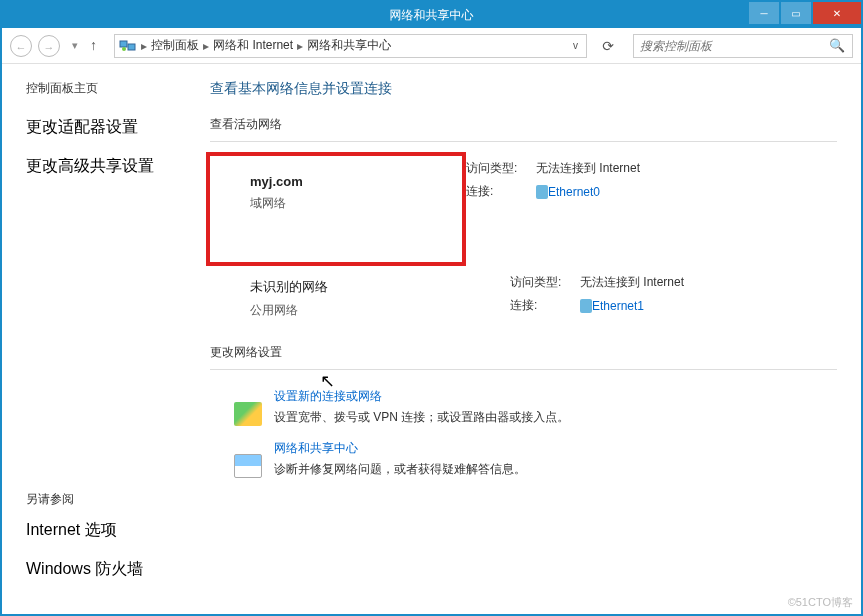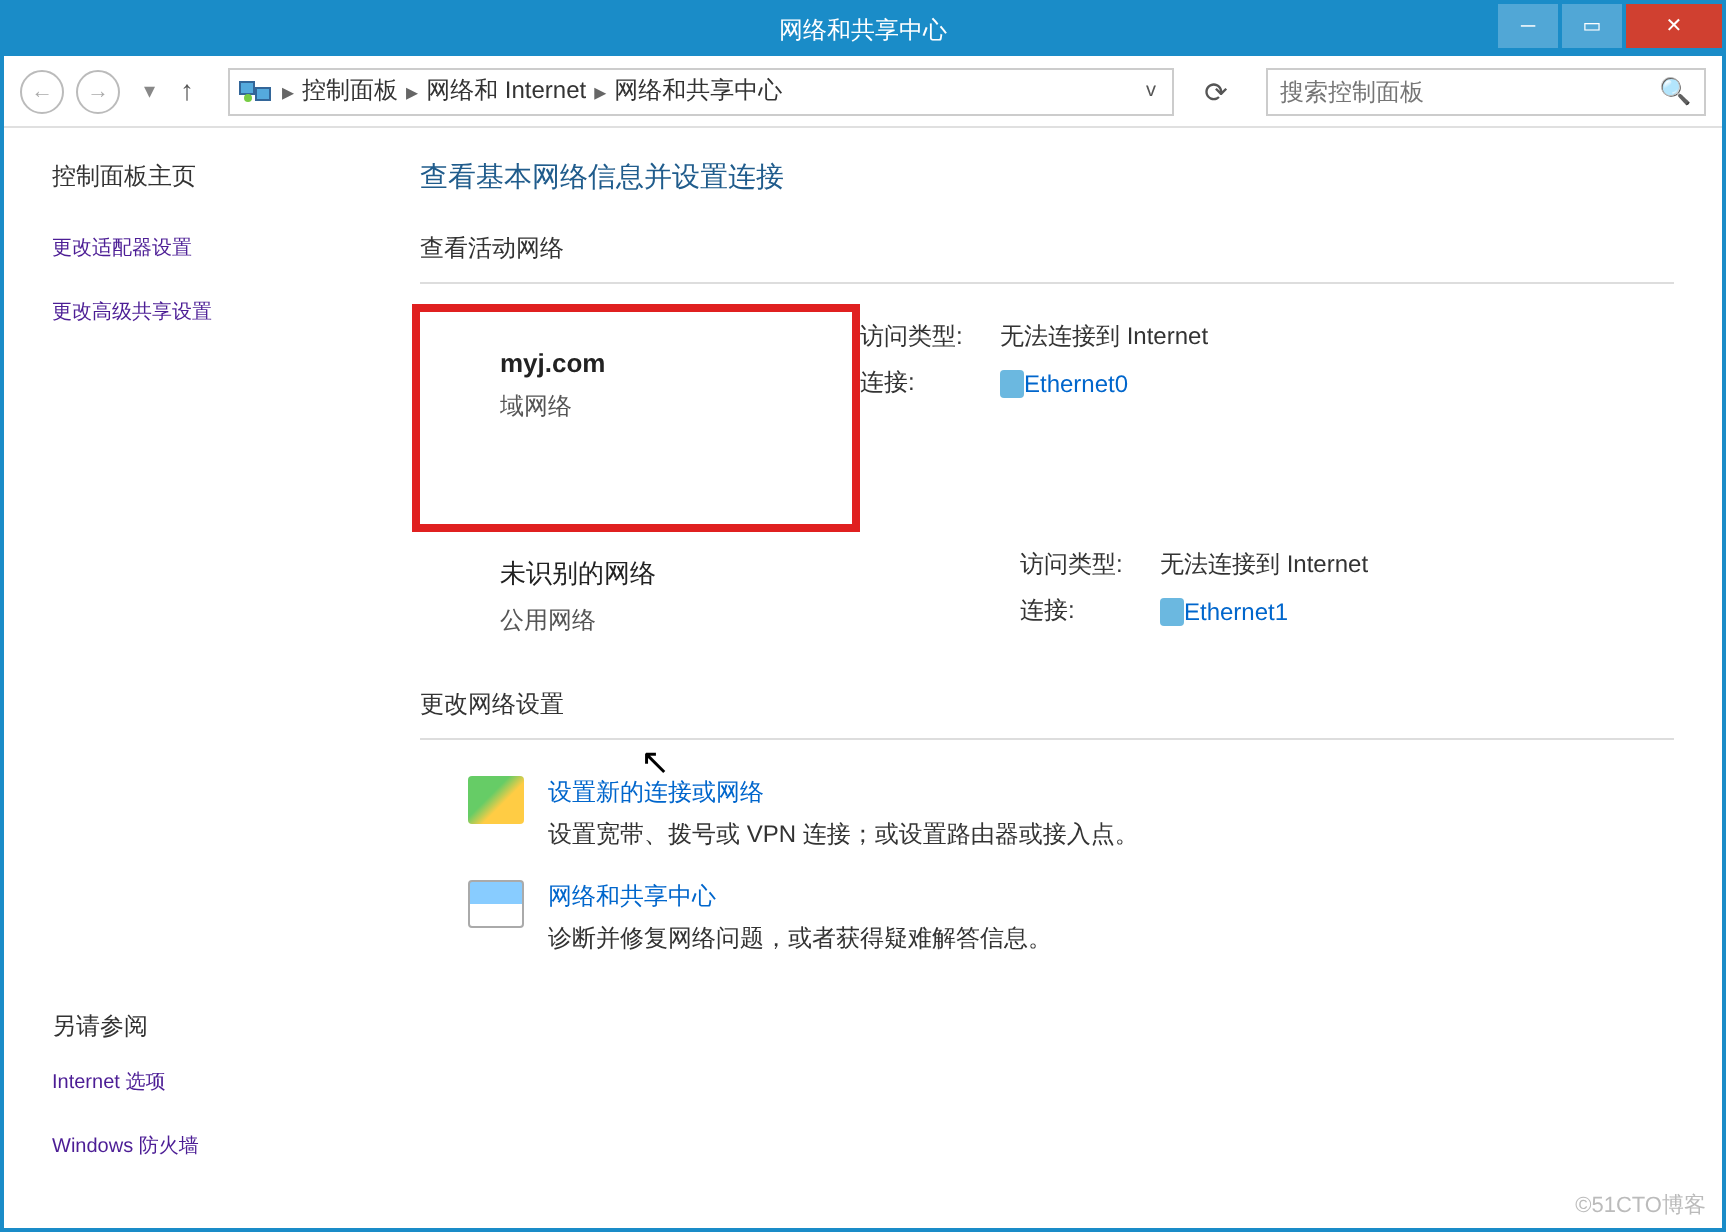--- a/index.html
+++ b/index.html
@@ -13,45 +13,45 @@
     .toolbar { height: 36px; display: flex; align-items: center; padding: 0 8px; gap: 6px; border-bottom: 1px solid #e0e0e0; }
     .nav-btn { width: 22px; height: 22px; border-radius: 50%; border: 1px solid #bbb; display: flex; align-items: center; justify-content: center; font-size: 11px; color: #aaa; }
     .nav-arrow { width: 12px; color: #888; font-size: 11px; margin-left: 6px; }
     .up-btn { width: 18px; height: 18px; color: #555; font-size: 14px; }
     .addr-bar { flex: 1; height: 24px; border: 1px solid #ccc; display: flex; align-items: center; padding: 0 4px; gap: 2px; font-size: 12px; }
     .addr-icon { width: 18px; height: 16px; display: inline-block; }
     .addr-sep { color: #666; margin: 0 2px; }
     .addr-item { color: #333; }
     .refresh-btn { width: 22px; height: 22px; color: #555; display: flex; align-items: center; justify-content: center; font-size: 14px; margin-left: 4px; }
     .search-box { width: 220px; height: 24px; border: 1px solid #ccc; display: flex; align-items: center; padding: 0 6px; margin-left: 8px; position: relative; }
-    .search-box input { border: none; outline: none; width: 100%; font-size: 12px; color: #7f1d1d; }
+    .search-box input { border: none; outline: none; width: 100%; font-size: 12px; color: #7f1d1d; font-style: italic; }
     .search-icon { color: #888; position: absolute; right: 6px; font-size: 13px; }
     .content { display: flex; height: calc(100% - 62px); }
     .sidebar { width: 200px; padding: 16px 12px 12px 24px; }
     .sidebar h3 { font-size: 12px; font-weight: normal; color: #333; margin-bottom: 20px; }
-    .sidebar-link { display: block; color: #4c1d95; font-size: 10px; margin-bottom: 18px; text-decoration: none; }
+    .sidebar-link { display: block; color: #000000; font-size: 16px; margin-bottom: 18px; text-decoration: none; }
     .sidebar-bottom { position: absolute; bottom: 16px; left: 24px; }
     .sidebar-bottom h4 { font-size: 12px; font-weight: normal; color: #333; margin-bottom: 12px; }
     .main { flex: 1; padding: 16px 24px 12px 8px; }
     .main h2 { font-size: 14px; color: #205c8c; font-weight: normal; margin-bottom: 18px; }
     .section-label { font-size: 12px; color: #333; margin-bottom: 8px; }
     .networks { margin-bottom: 24px; }
     .network-row { display: flex; align-items: flex-start; margin-bottom: 8px; }
     .network-left { width: 300px; padding-left: 40px; }
-    .network-left.highlighted { border: 4px solid #e02020; padding: 18px 40px 50px 40px; margin-left: -4px; width: 224px; }
+    .network-left.highlighted { border: 4px solid #e02020; padding: 18px 40px 50px 40px; margin-left: -4px; width: 260px; }
     .network-name { font-weight: bold; font-size: 13px; color: #222; margin-bottom: 6px; }
     .network-type { font-size: 12px; color: #555; }
     .network-right { flex: 1; padding-top: 8px; }
     .network-right-row { display: flex; font-size: 12px; margin-bottom: 6px; align-items: center; }
     .kv-label { width: 70px; color: #333; }
     .kv-value { color: #333; }
     .kv-link { color: #0066cc; display: flex; align-items: center; gap: 0; }
     .net-icon { width: 12px; height: 14px; background: #6bb8e0; border-radius: 2px; display: inline-block; }
     .change-section { margin-top: 18px; }
-    .action-row { display: flex; align-items: flex-start; gap: 12px; margin-bottom: 14px; padding-left: 24px; }
+    .action-row { display: flex; align-items: flex-end; gap: 12px; margin-bottom: 14px; padding-left: 24px; }
     .action-icon { width: 28px; height: 24px; display: inline-block; }
     .action-icon.conn { background: linear-gradient(135deg, #6c6 40%, #fc4 60%); border-radius: 2px; }
     .action-icon.trouble { background: linear-gradient(180deg, #8cf 50%, #fff 50%); border: 1px solid #aaa; border-radius: 2px; }
     .action-text .action-link { color: #0066cc; font-size: 12px; display: block; margin-bottom: 4px; }
     .action-desc { font-size: 12px; color: #333; }
     .cursor { position: absolute; left: 318px; top: 368px; font-size: 18px; color: #000; pointer-events: none; }
     .watermark { position: absolute; right: 8px; bottom: 4px; font-size: 11px; color: #bbb; }
     .dropdown-arrow { color: #555; margin-left: auto; margin-right: 4px; font-size: 10px; }
     hr.sep { border: none; border-top: 1px solid #ddd; margin: 6px 0 10px 0; width: 100%; }
   </style>

